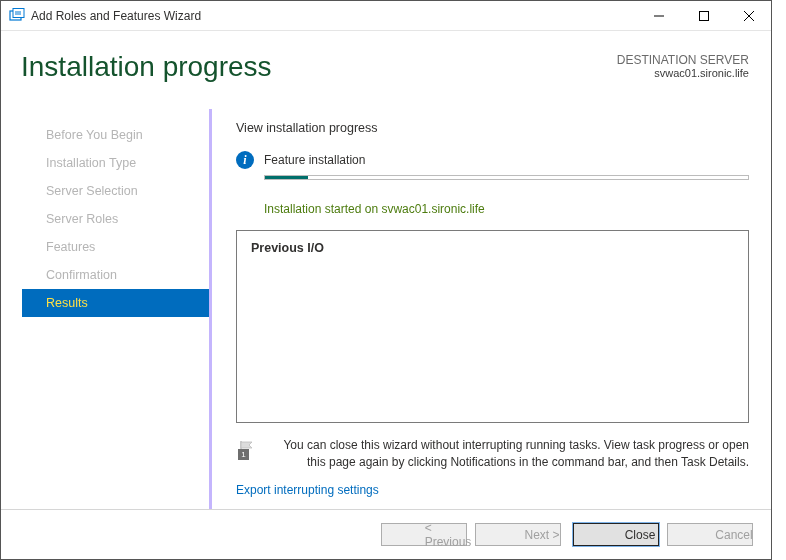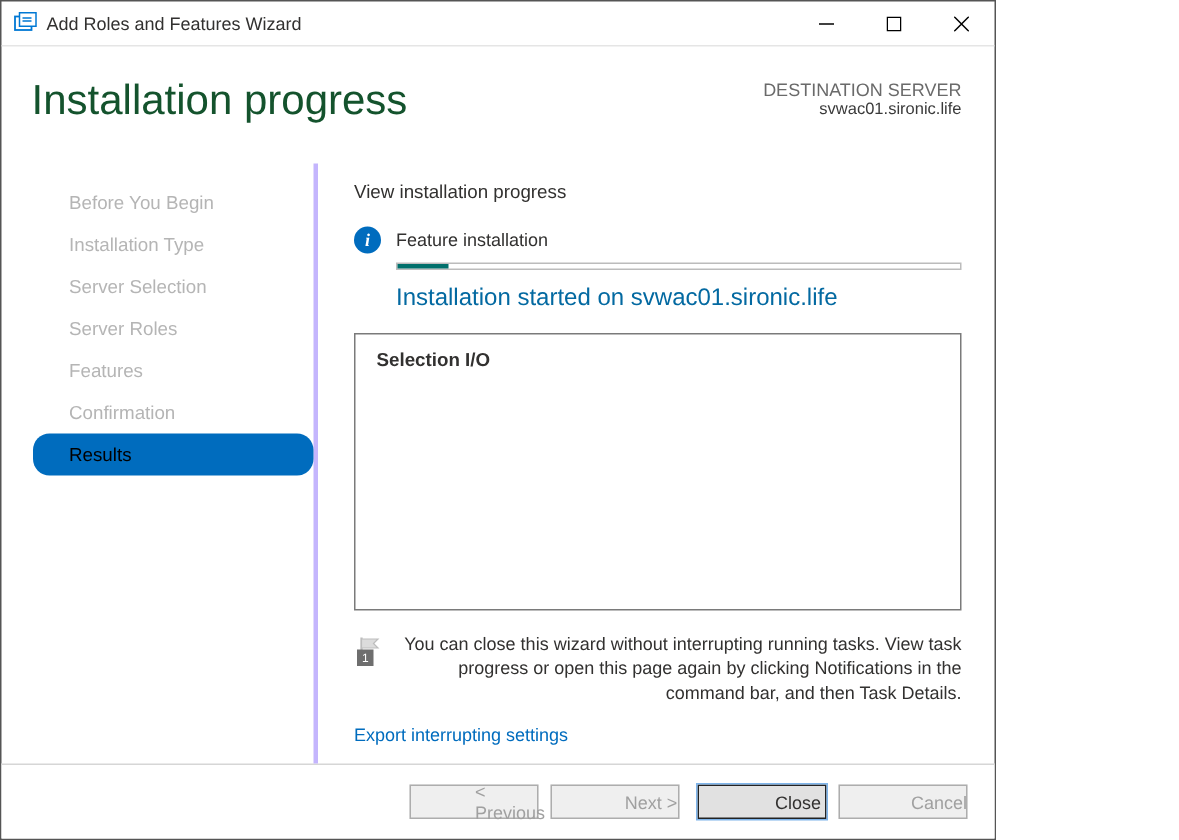--- a/index.html
+++ b/index.html
@@ -1,38 +1,38 @@
 <!DOCTYPE html>
 <html><head>
 <meta charset="utf-8">
 <style>
   * { box-sizing: border-box; }
   html, body { margin: 0; padding: 0; font-family: "Segoe UI", Arial, sans-serif; font-size: 12px; color: #323130; background: #fff; }
-  .window { width: 664px; height: 560px; border: 1px solid #555; display: flex; flex-direction: column; background: #fff; position: relative; }
+  .window { width: 772px; height: 560px; border: 1px solid #555; display: flex; flex-direction: column; background: #fff; position: relative; }
   .title-bar { height: 30px; display: flex; align-items: center; padding-left: 8px; border-bottom: 1px solid #e5e5e5; }
   .title-bar-icon { width: 16px; height: 16px; margin-right: 6px; display: flex; align-items: center; justify-content: center; }
   .title-bar-text { font-size: 12px; flex: 1; }
   .title-controls { display: flex; }
   .title-btn { width: 45px; height: 29px; display: flex; align-items: center; justify-content: center; }
   .header { position: relative; height: 78px; border-bottom: 0; }
   .header-title { position: absolute; left: 20px; top: 20px; font-size: 28px; font-weight: 300; color: #14532d; }
   .dest-label { position: absolute; right: 22px; top: 22px; font-size: 12px; color: #6a6a6a; text-align: right; }
   .dest-server { position: absolute; right: 22px; top: 36px; font-size: 11px; color: #3a3a3a; text-align: right; }
   .body { flex: 1; display: flex; min-height: 0; }
   .sidebar { width: 190px; padding-top: 12px; border-right: 3px solid #c4b5fd; position: relative; margin-left: 21px; }
   .sidebar-item { padding: 7px 14px 7px 24px; font-size: 12.5px; color: #b5b5b5; cursor: default; }
-  .sidebar-item.selected { background: #006cbe; color: #000000; border-radius: 11px; }
+  .sidebar-item.selected { background: #006cbe; color: #fde047; }
   .content { flex: 1; padding: 12px 22px 12px 24px; display: flex; flex-direction: column; min-height: 0; }
   .content-heading { font-size: 12.5px; margin-bottom: 16px; }
   .status-row { display: flex; align-items: center; margin-bottom: 6px; }
   .info-icon { width: 18px; height: 18px; border-radius: 50%; background: #006cbe; color: #fff; font-family: Georgia, serif; font-style: italic; font-weight: bold; font-size: 12px; display: flex; align-items: center; justify-content: center; margin-right: 10px; }
   .status-text { font-size: 12px; }
   .progress-outer { margin-left: 28px; height: 5px; background: #fff; border: 1px solid #bcbcbc; margin-bottom: 10px; }
   .progress-inner { height: 100%; width: 9%; background: #006f6b; }
-  .status-sub { margin-left: 28px; font-size: 16px; color: #0369a1; margin-bottom: 14px; }
+  .status-sub { margin-left: 28px; font-size: 12px; color: #4d7c0f; margin-bottom: 14px; margin-top: 12px; }
   .details-box { border: 1px solid #7a7a7a; flex: 1; min-height: 180px; padding: 10px 14px; font-size: 12.5px; overflow: auto; }
   .details-box strong { font-weight: 600; }
   .note-row { display: flex; margin-top: 14px; }
   .flag-icon { width: 20px; height: 20px; margin-right: 10px; margin-top: 2px; position: relative; }
   .flag-icon svg { width: 20px; height: 20px; }
   .flag-badge { position: absolute; left: 2px; bottom: -1px; width: 11px; height: 11px; background: #6e6e6e; color: #fff; font-size: 8px; display: flex; align-items: center; justify-content: center; }
   .note-text { font-size: 12px; line-height: 1.4; text-align: right; }
   .link { color: #006cbe; font-size: 12px; margin-top: 12px; cursor: pointer; }
   .footer { height: 50px; border-top: 1px solid #d6d6d6; display: flex; justify-content: flex-end; align-items: center; padding-right: 18px; gap: 8px; background: #fff; }
   .btn { width: 86px; height: 23px; font-size: 12px; background: #efefef; border: 1px solid #adadad; display: flex; align-items: center; justify-content: center; user-select: none; padding-left: 48px; }
@@ -97,21 +97,21 @@
         <div class="status-text">Feature installation</div>
       </div>
 
       <div class="progress-outer">
         <div class="progress-inner" style="width: 9%;"></div>
       </div>
 
       <div class="status-sub">Installation started on svwac01.sironic.life</div>
 
       <div class="details-box">
-        <strong>Selection I/O</strong>
+        <strong>Previous I/O</strong>
       </div>
 
       <div class="note-row">
         <div class="flag-icon">
           <svg viewBox="0 0 20 20">
               <path d="M5 2 L5 18" stroke="#bdbdbd" stroke-width="1.5"></path>
               <path d="M5 3 L16 3 L13 6 L16 9 L5 9 Z" fill="#dcdcdc" stroke="#bdbdbd" stroke-width="0.8"></path>
             </svg>
           <div class="flag-badge">1</div>
         </div>

